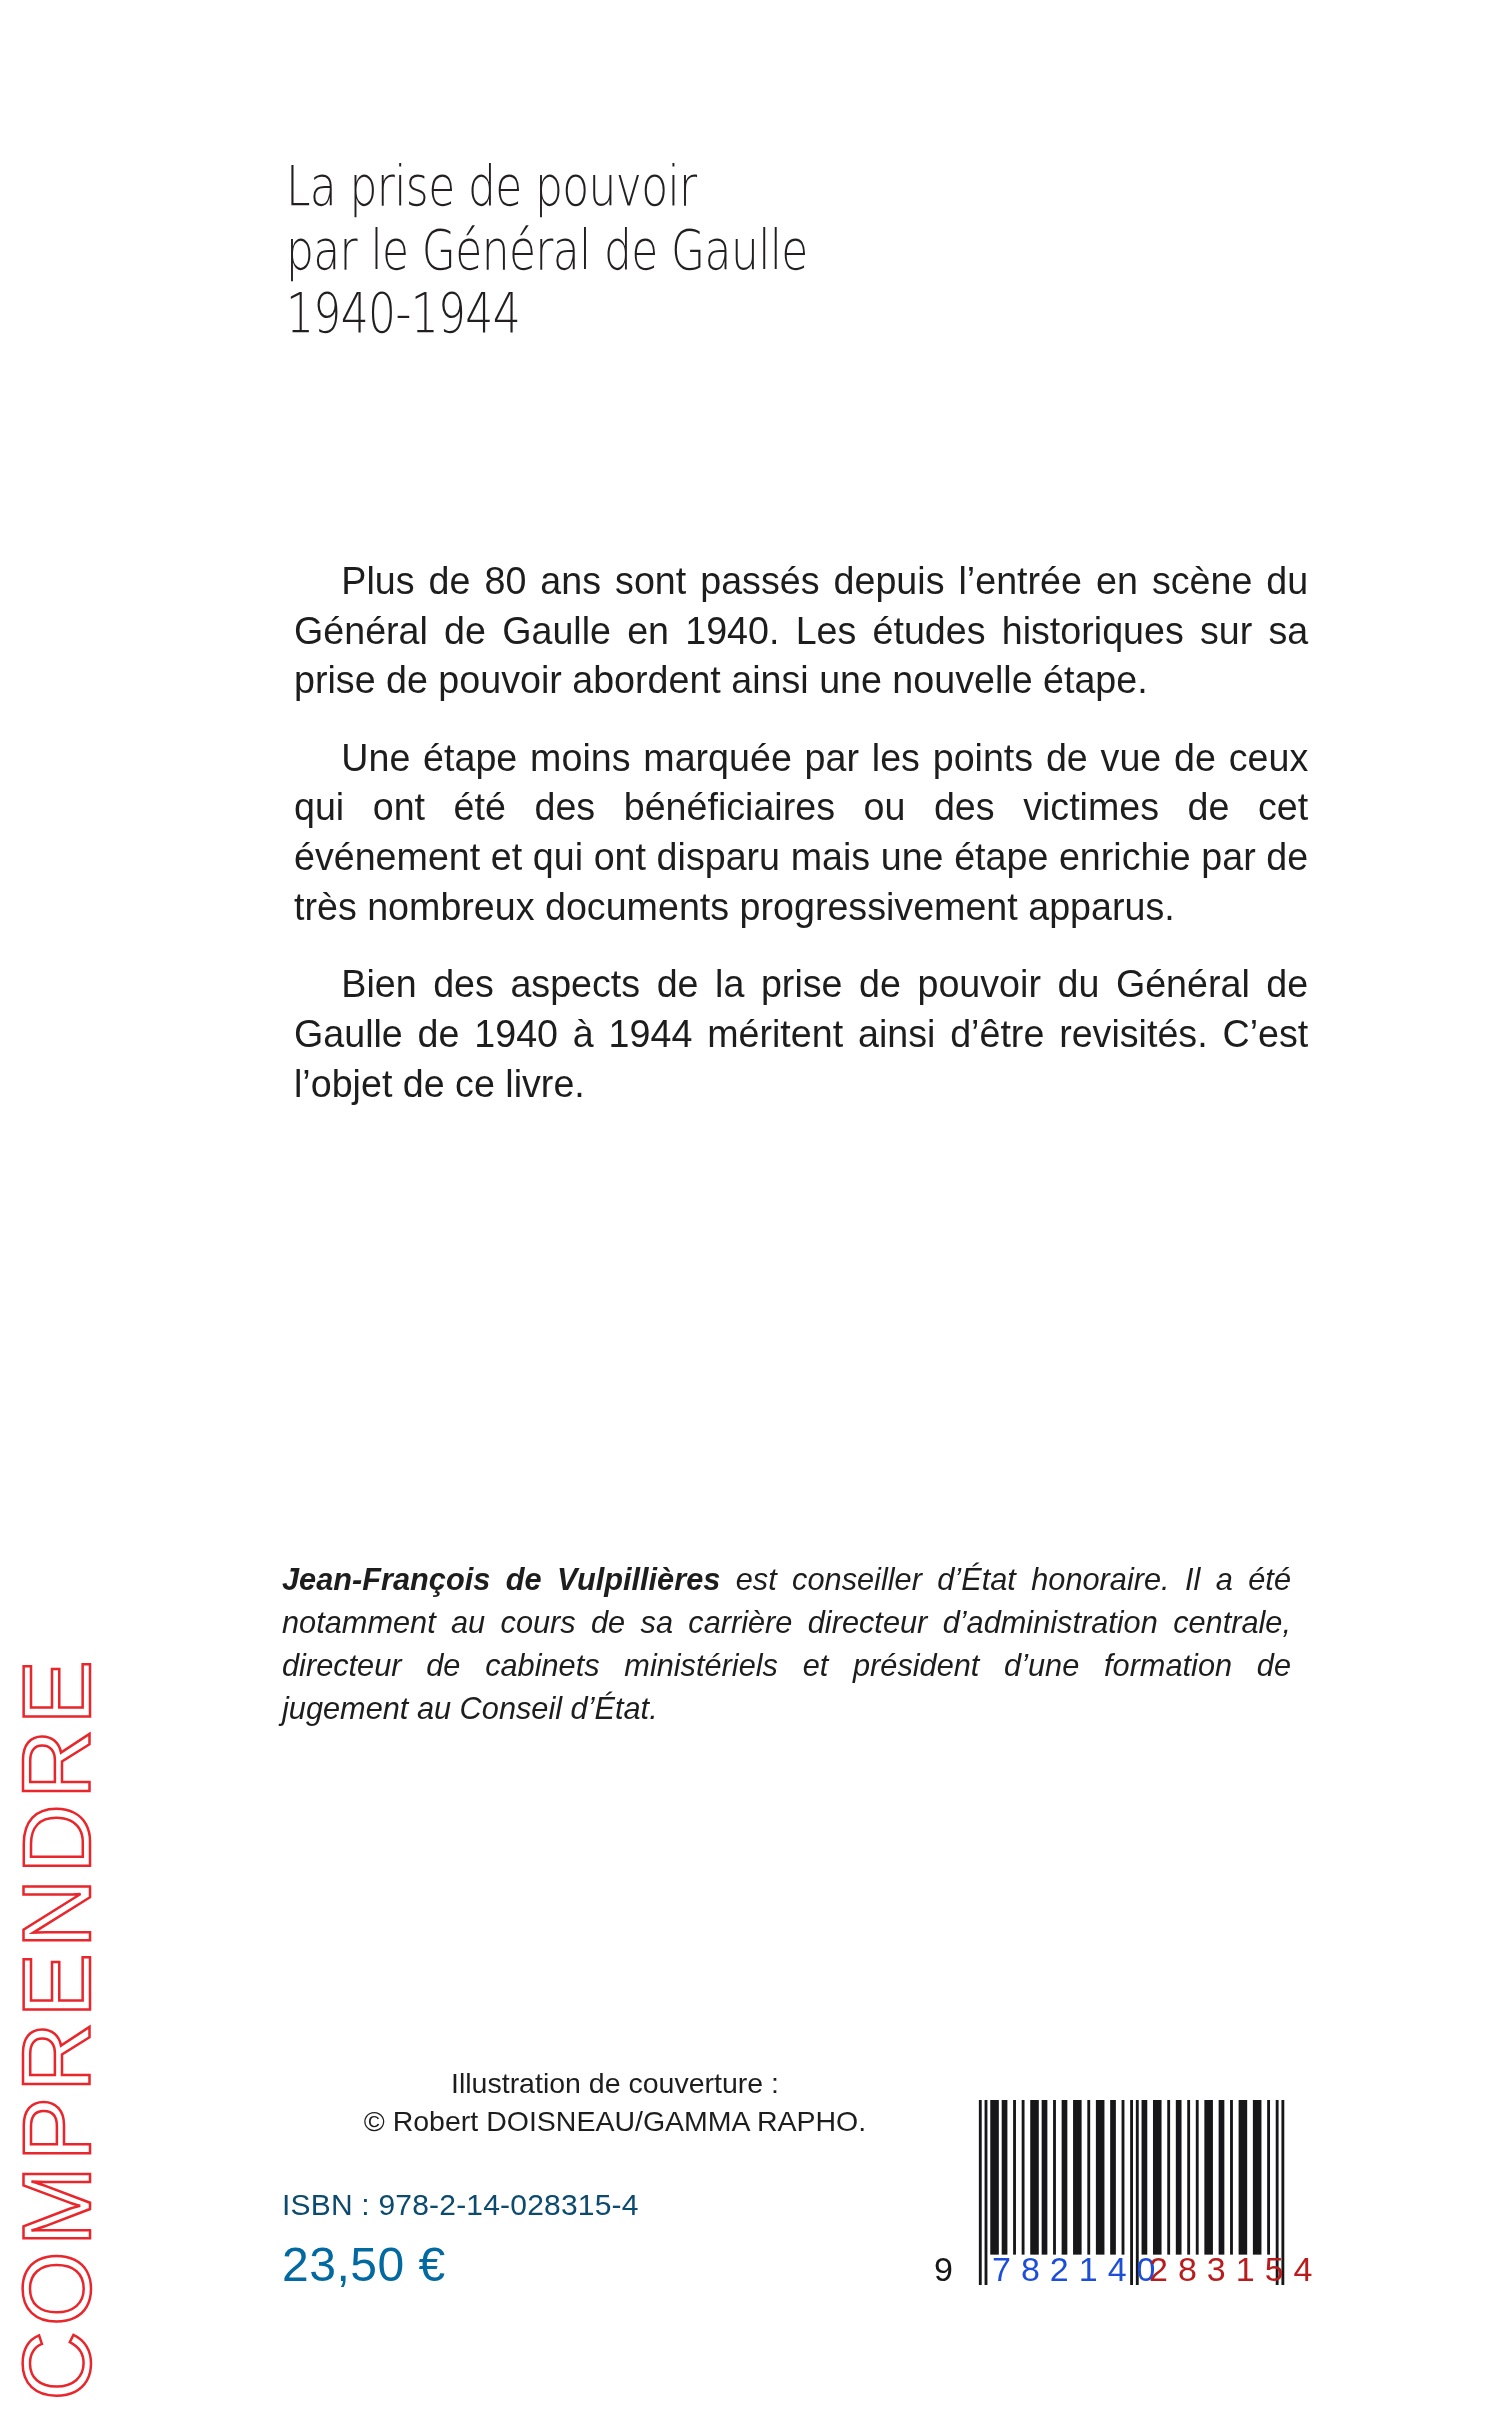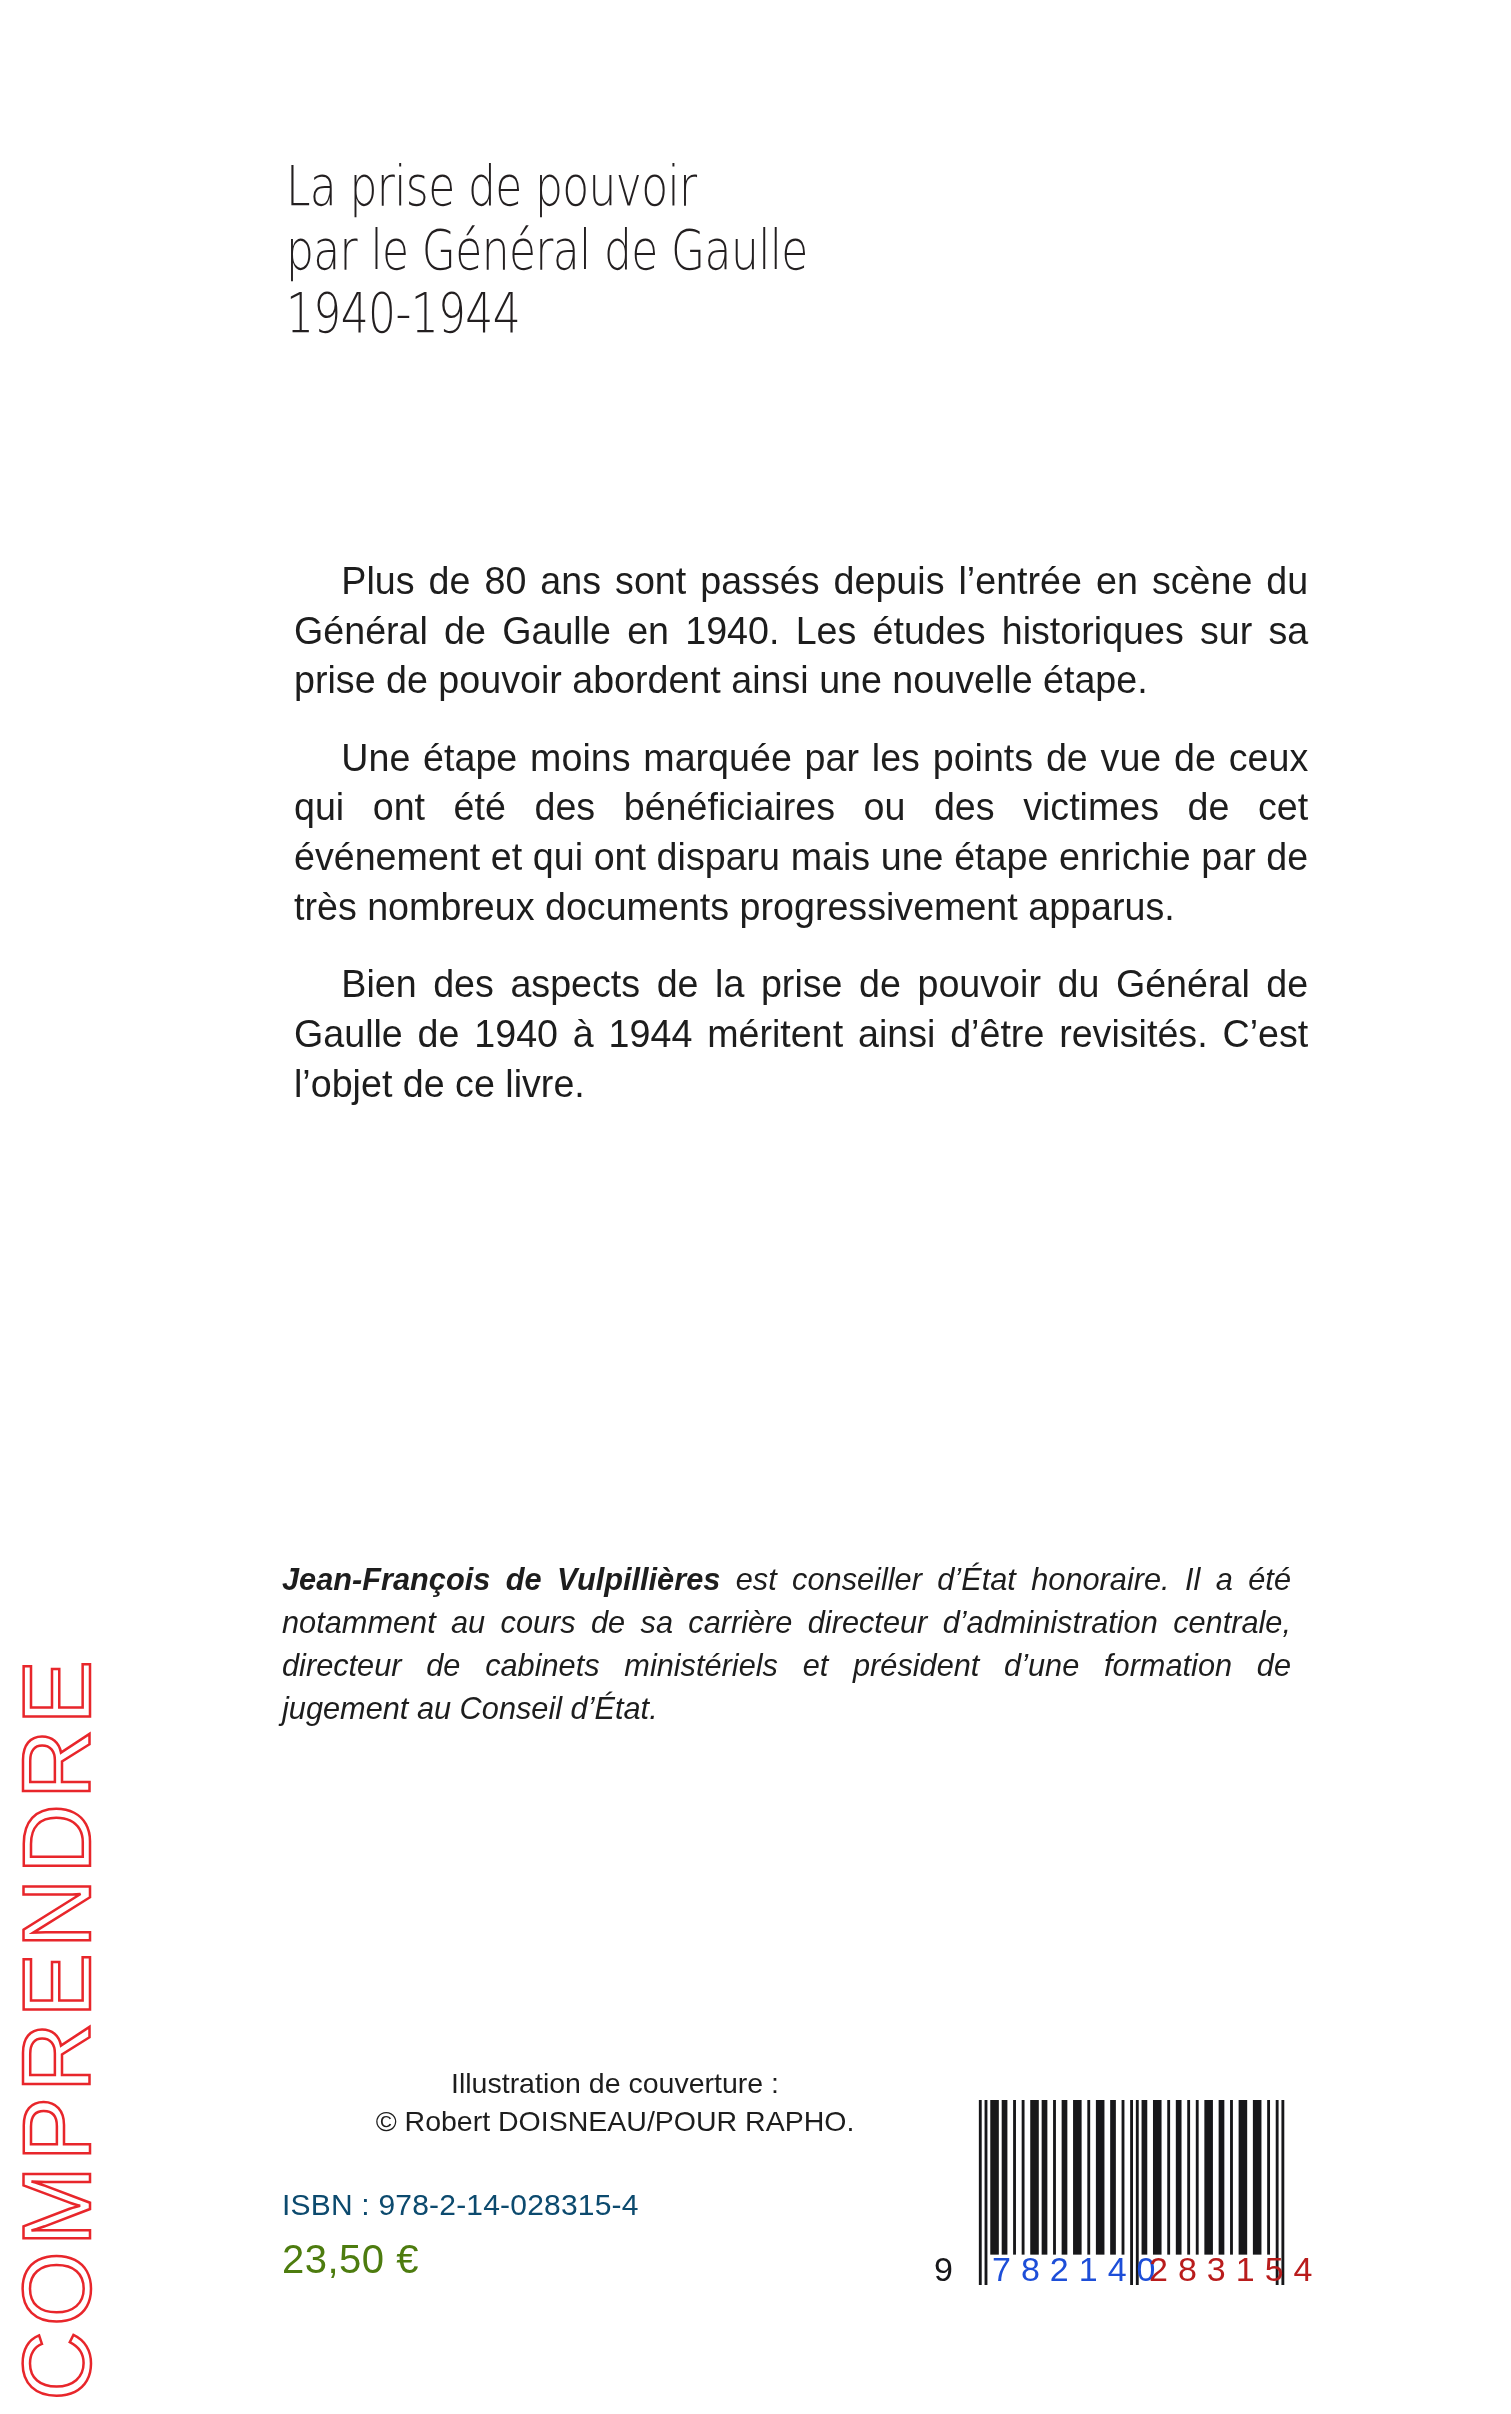--- a/index.html
+++ b/index.html
@@ -137,22 +137,22 @@
     font-family: "Liberation Sans", sans-serif;
     font-size: 30px;
     color: #0c4a6e;
     letter-spacing: 0.2px;
   }
   #price {
     position: absolute;
     left: 0px;
     top: 2237px;
     font-family: "Liberation Sans", sans-serif;
-    font-size: 40px;
-    color: #4d7c0f;
+    font-size: 48px;
+    color: #0369a1;
     letter-spacing: 0.5px;
   }
 
   
   #barcode-block {
     position: absolute;
     left: 976px;
     top: 2100px;
     width: 314px;
     height: 209px;
@@ -212,21 +212,21 @@
     <div id="blurb">
       <p class="para">Plus de 80 ans sont passés depuis l’entrée en scène du Général de Gaulle en 1940. Les études historiques sur sa prise de pouvoir abordent ainsi une nouvelle étape.</p>
       <p class="para">Une étape moins marquée par les points de vue de ceux qui ont été des bénéficiaires ou des victimes de cet événement et qui ont disparu mais une étape enrichie par de très nombreux documents progressivement apparus.</p>
       <p class="para">Bien des aspects de la prise de pouvoir du Général de Gaulle de 1940 à 1944 méritent ainsi d’être revisités. C’est l’objet de ce livre.</p>
     </div>
 
     <div id="bio"><span class="author-name">Jean-François de Vulpillières</span><span class="bio-text"> est conseiller d’État honoraire. Il a été notamment au cours de sa carrière directeur d’administration centrale, directeur de cabinets ministériels et président d’une formation de jugement au Conseil d’État.</span></div>
 
     <div id="credits">
       <span class="credit-line">Illustration de couverture :</span>
-      <span class="credit-line">© Robert DOISNEAU/POUR RAPHO.</span>
+      <span class="credit-line">© Robert DOISNEAU/GAMMA RAPHO.</span>
     </div>
 
     <div id="isbn">ISBN : 978-2-14-028315-4</div>
     <div id="price">23,50 €</div>
   </div>
 
   <div id="barcode-block">
     <div id="barcode-lead-digit">9</div>
 
     <svg id="barcode-bars" viewBox="0 0 330 195" preserveAspectRatio="none">

